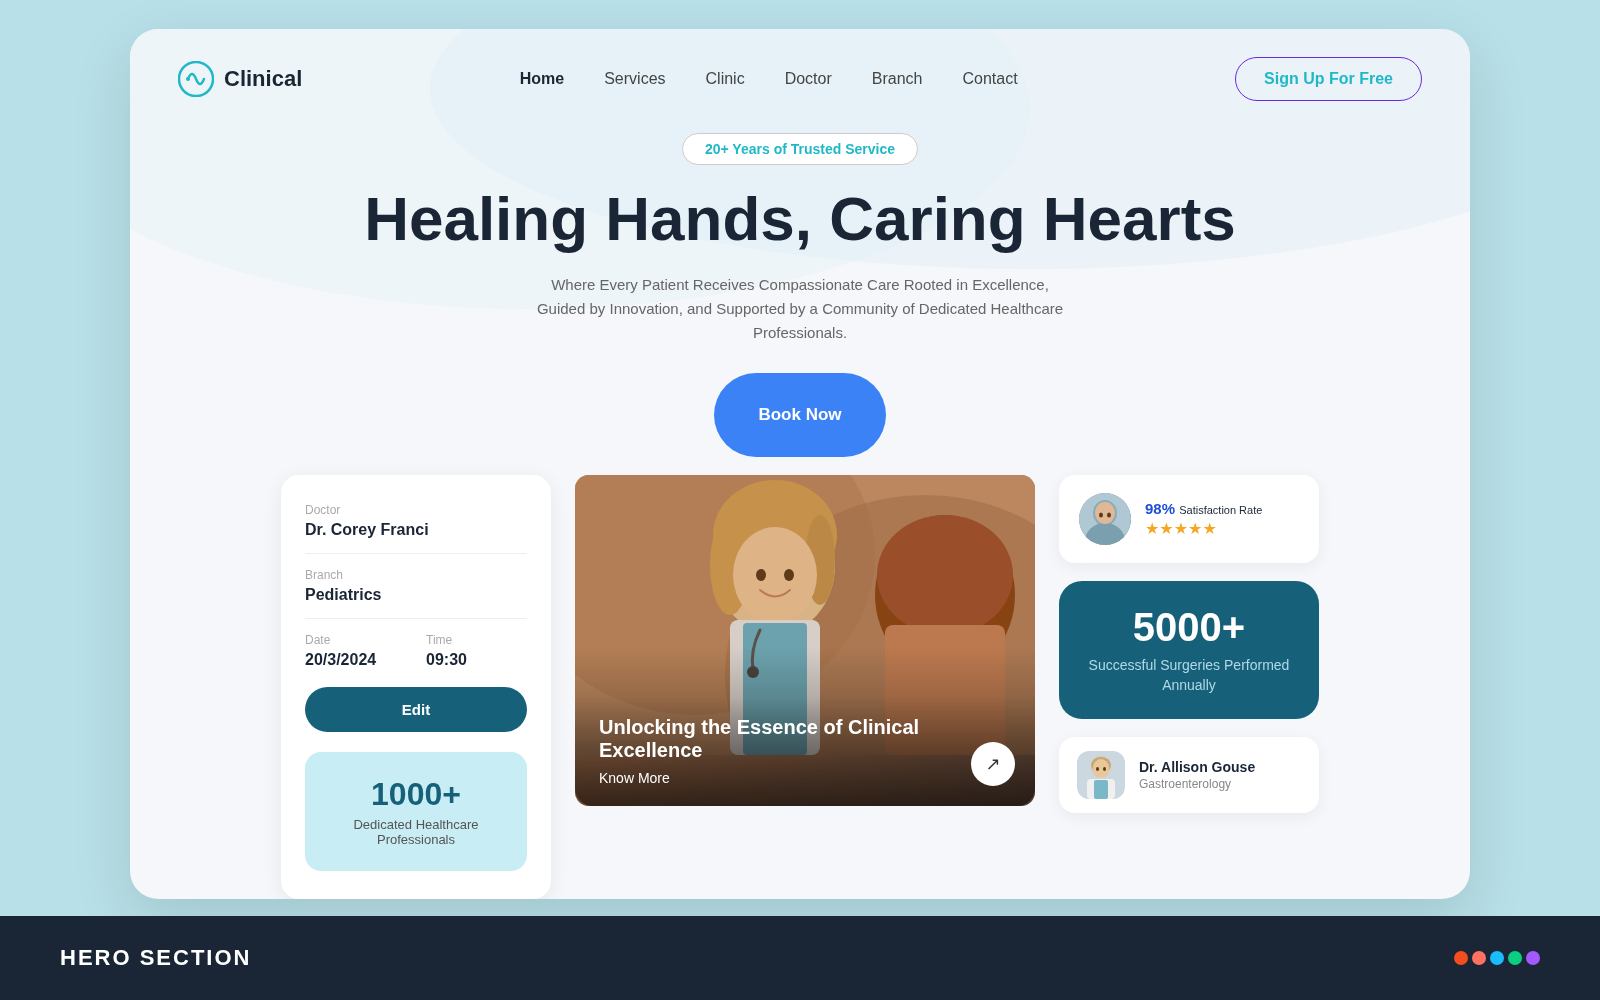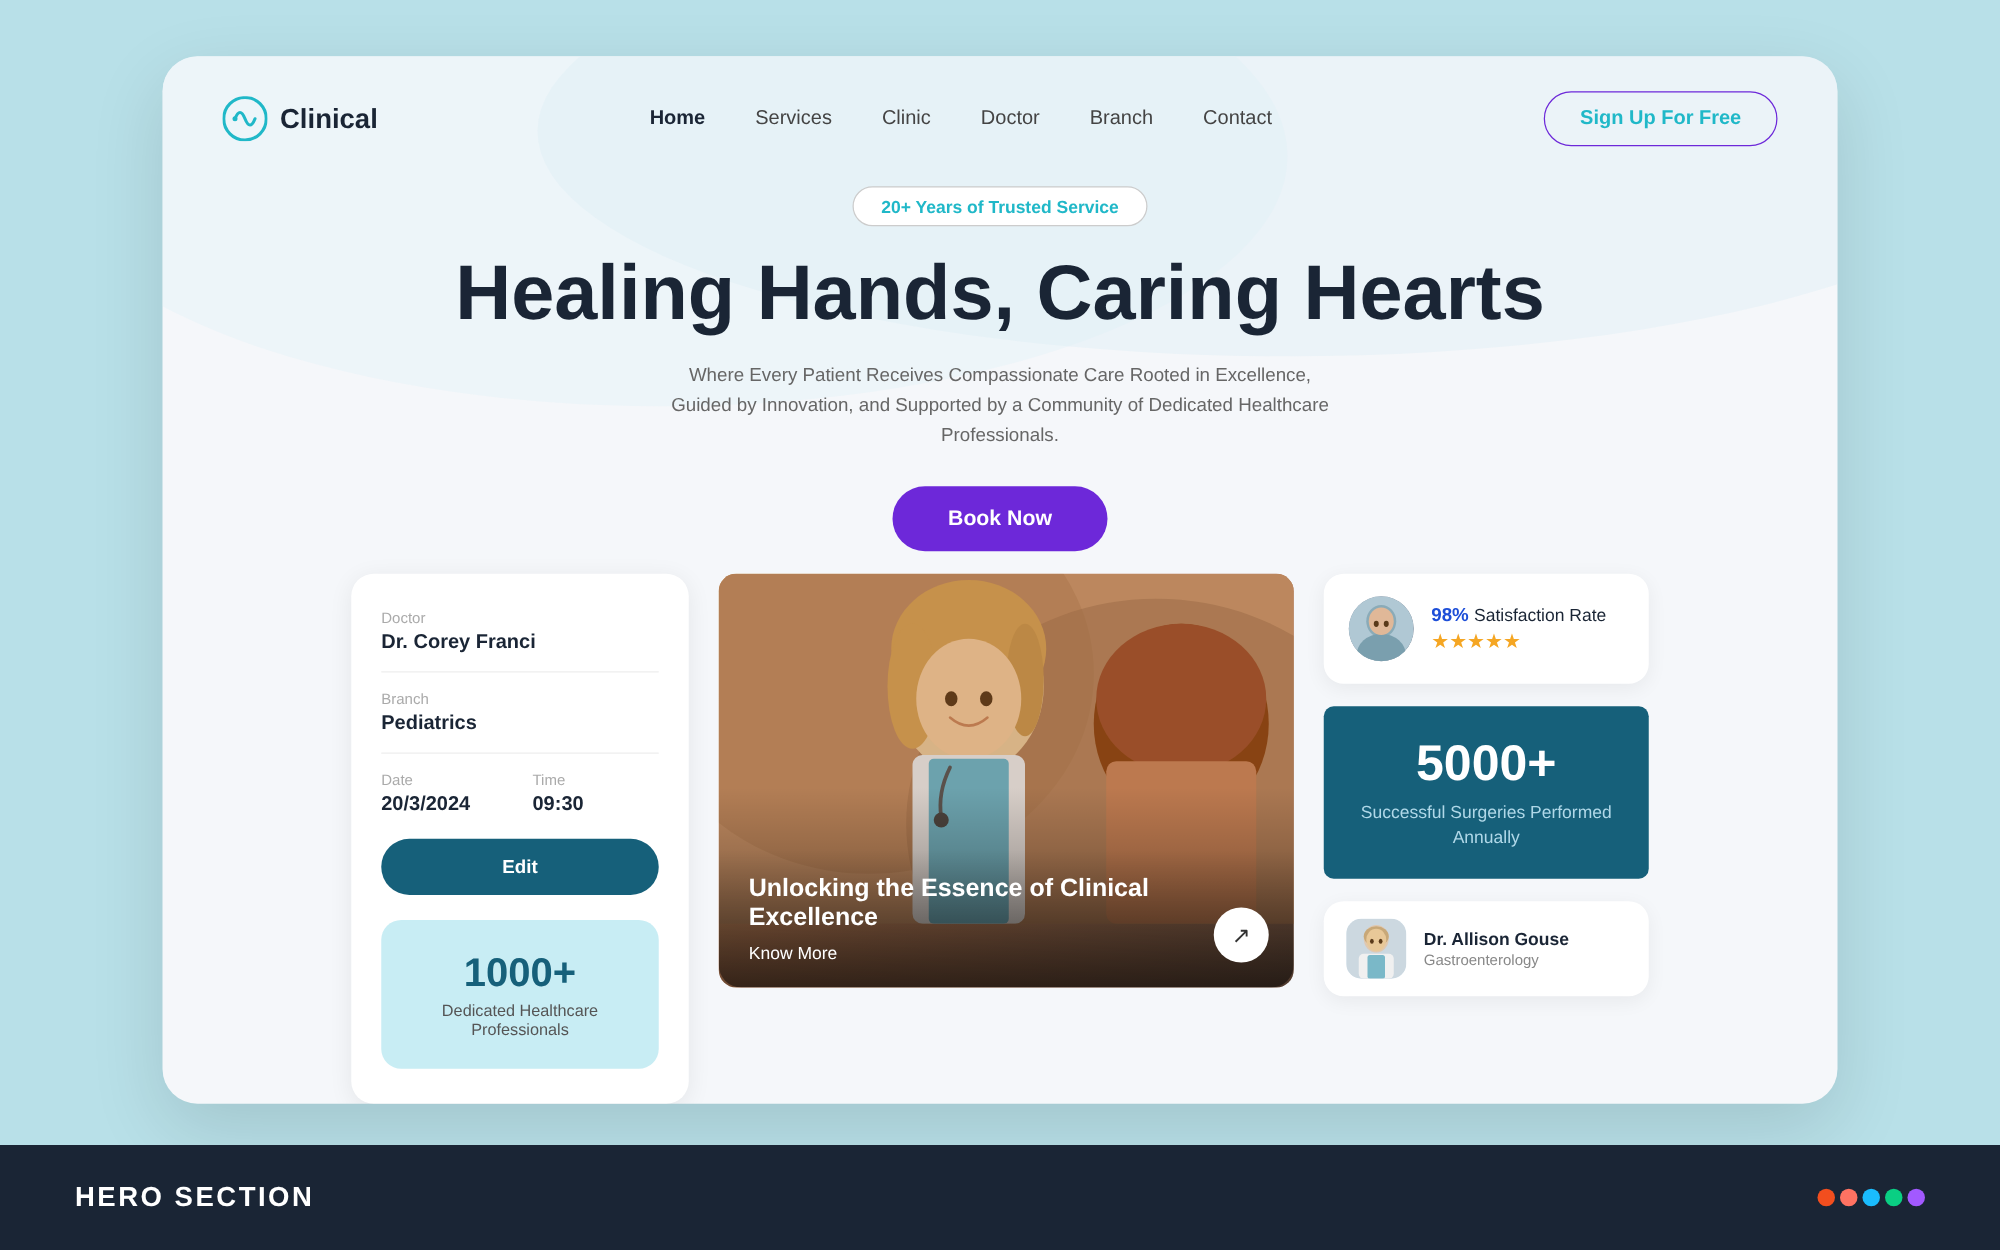--- a/index.html
+++ b/index.html
@@ -143,25 +143,25 @@
       margin-bottom: 20px;
     }
     .hero-subtitle {
       font-size: 15px;
       color: #666;
       max-width: 540px;
       margin: 0 auto 28px;
       line-height: 1.6;
     }
     .book-btn {
-      background: #6d28d9;
+      background: #3b82f6;
       color: #fff;
       border: none;
       border-radius: 50px;
-      padding: 16px 44px;
+      padding: 32px 44px;
       font-size: 17px;
       font-weight: 600;
       cursor: pointer;
       margin-bottom: 28px;
     }
 
     
     .hero-lower {
       display: flex;
       align-items: flex-start;
@@ -326,21 +326,21 @@
       color: #1a2535;
     }
     .sat-percent span { color: #1d4ed8; }
     .stars {
       color: #f5a623;
       font-size: 16px;
       margin-top: 2px;
     }
     .surgeries-card {
       background: #16607a;
-      border-radius: 8px;
+      border-radius: 23px;
       padding: 24px 20px;
       text-align: center;
     }
     .surgeries-number {
       font-size: 40px;
       font-weight: 800;
       color: #fff;
     }
     .surgeries-label {
       font-size: 14px;
@@ -503,21 +503,21 @@
             <ellipse cx="26" cy="48" rx="20" ry="18" fill="#7a9fae"></ellipse>
 
             <ellipse cx="26" cy="20" rx="10" ry="11" fill="#e0b898"></ellipse>
             <ellipse cx="22" cy="22" rx="2" ry="2.5" fill="#5a3a1a"></ellipse>
             <ellipse cx="30" cy="22" rx="2" ry="2.5" fill="#5a3a1a"></ellipse>
           </svg>
         </div>
         <div class="sat-info">
           <div class="sat-percent">
             <span>98%</span>
-            <span style="color:#1a2535;font-weight:500;font-size:14px;">Satisfaction Rate</span>
+            <span style="color:#1a2535;font-weight:500;font-size:11px;">Satisfaction Rate</span>
           </div>
           <div class="stars">★★★★★</div>
         </div>
       </div>
 
       <div class="surgeries-card">
         <div class="surgeries-number">5000+</div>
         <div class="surgeries-label">Successful Surgeries Performed Annually</div>
       </div>
 

